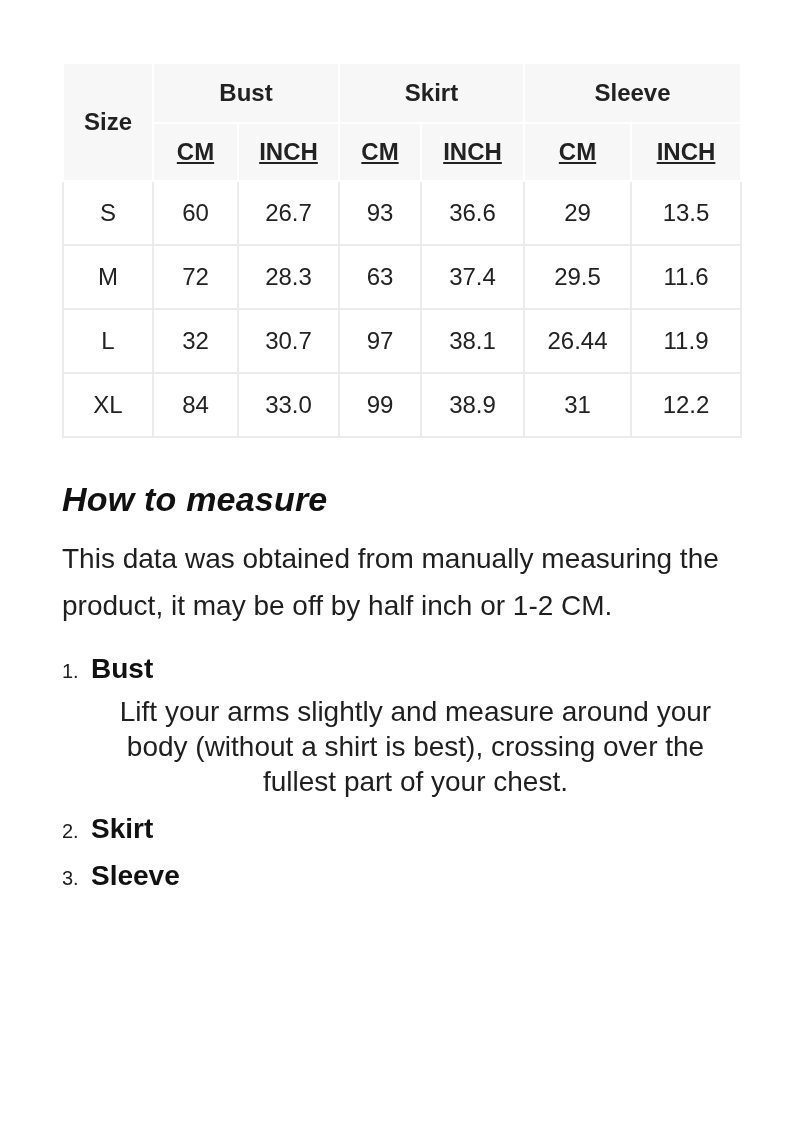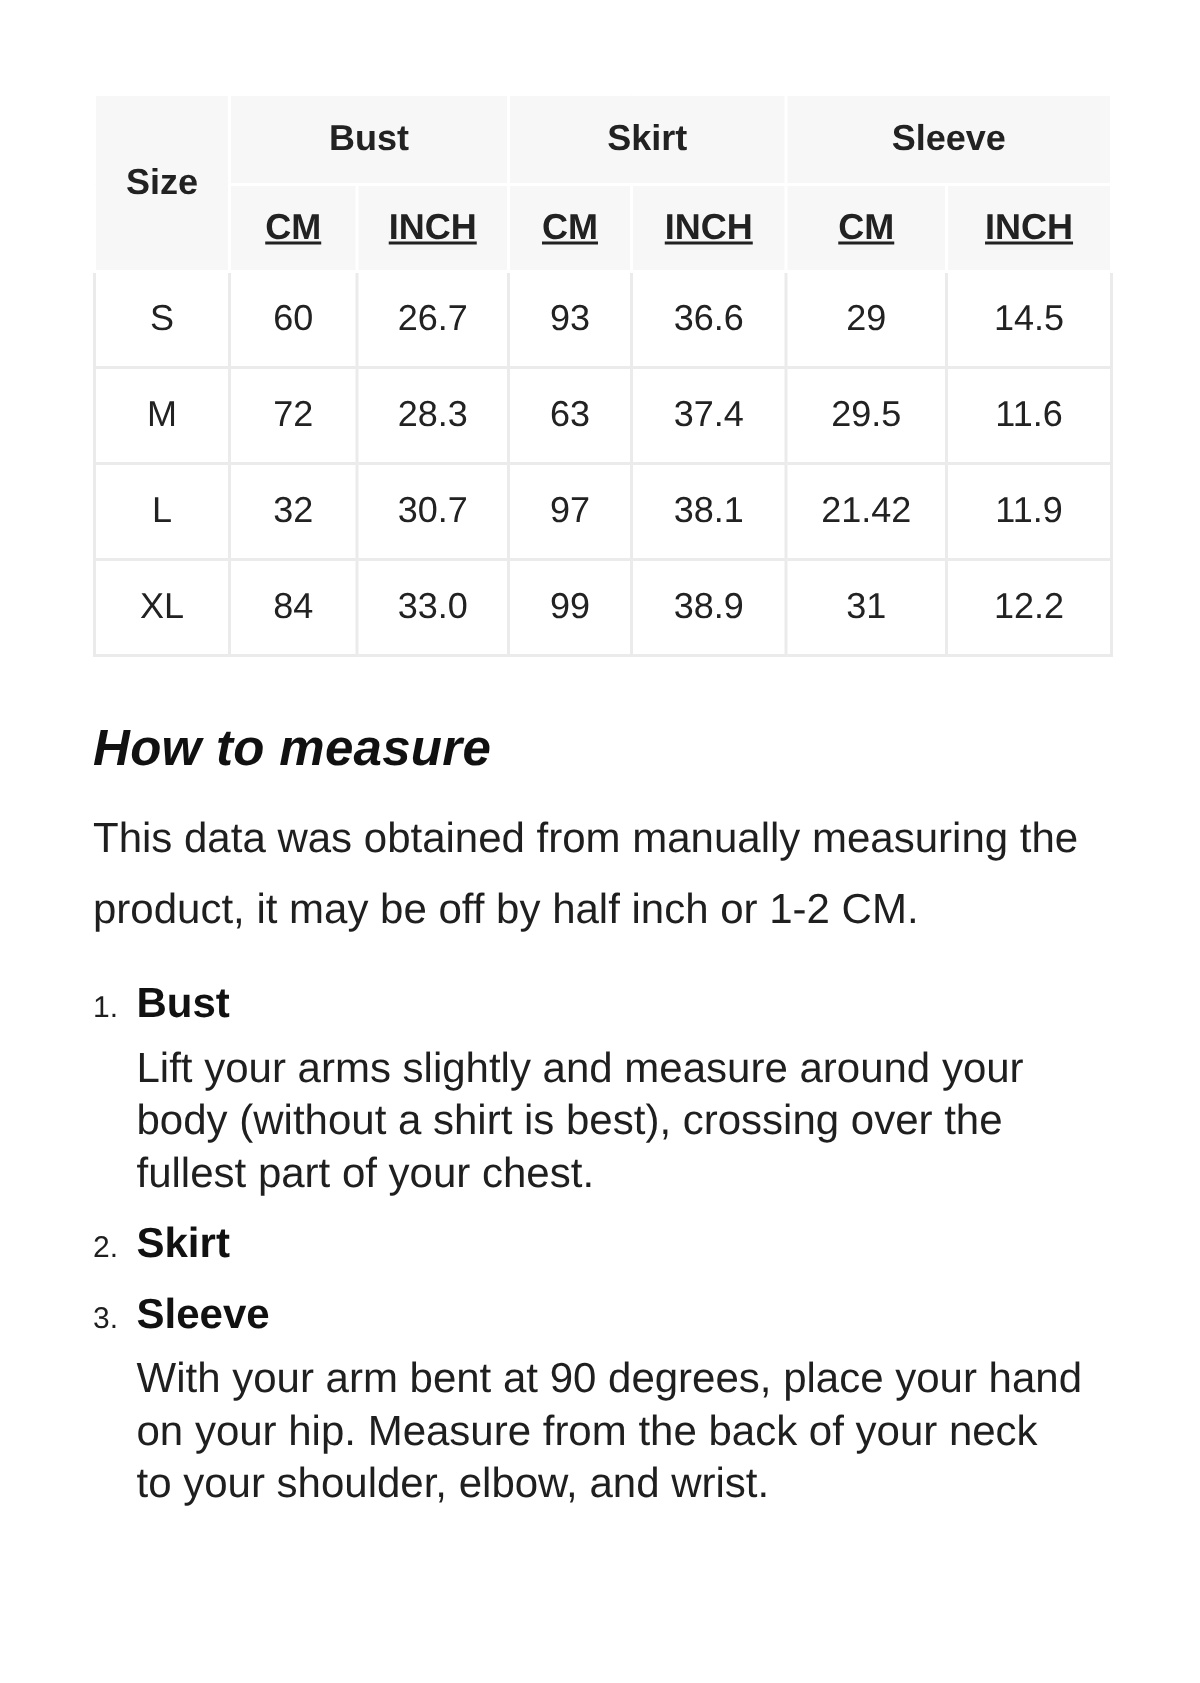--- a/index.html
+++ b/index.html
@@ -76,20 +76,21 @@
     font-weight: 700;
     line-height: 35px;
     color: #111111;
   }
   .step-desc {
     margin-top: 8px;
     font-size: 28px;
     line-height: 35px;
     white-space: pre-line;
     color: #1f1f1f;
+    text-align: center;
   }
 </style>
 </head>
 <body>
 
 <div class="page">
 
   <table class="size-table">
     <colgroup>
       <col style="width:90px">
@@ -117,38 +118,38 @@
       </tr>
     </thead>
     <tbody>
       <tr>
         <td>S</td>
         <td>60</td>
         <td>26.7</td>
         <td>93</td>
         <td>36.6</td>
         <td>29</td>
-        <td>14.5</td>
+        <td>13.5</td>
       </tr>
       <tr>
         <td>M</td>
         <td>72</td>
         <td>28.3</td>
         <td>63</td>
         <td>37.4</td>
         <td>29.5</td>
         <td>11.6</td>
       </tr>
       <tr>
         <td>L</td>
         <td>32</td>
         <td>30.7</td>
         <td>97</td>
         <td>38.1</td>
-        <td>21.42</td>
+        <td>26.44</td>
         <td>11.9</td>
       </tr>
       <tr>
         <td>XL</td>
         <td>84</td>
         <td>33.0</td>
         <td>99</td>
         <td>38.9</td>
         <td>31</td>
         <td>12.2</td>
@@ -177,20 +178,17 @@
       <span class="step-num">2.</span>
       <div class="step-body">
         <div class="step-label">Skirt</div>
       </div>
     </div>
 
     <div class="step">
       <span class="step-num">3.</span>
       <div class="step-body">
         <div class="step-label">Sleeve</div>
-        <div class="step-desc">With your arm bent at 90 degrees, place your hand
-on your hip. Measure from the back of your neck
-to your shoulder, elbow, and wrist.</div>
       </div>
     </div>
 
   </div>
 </div>
 
 </body></html>

